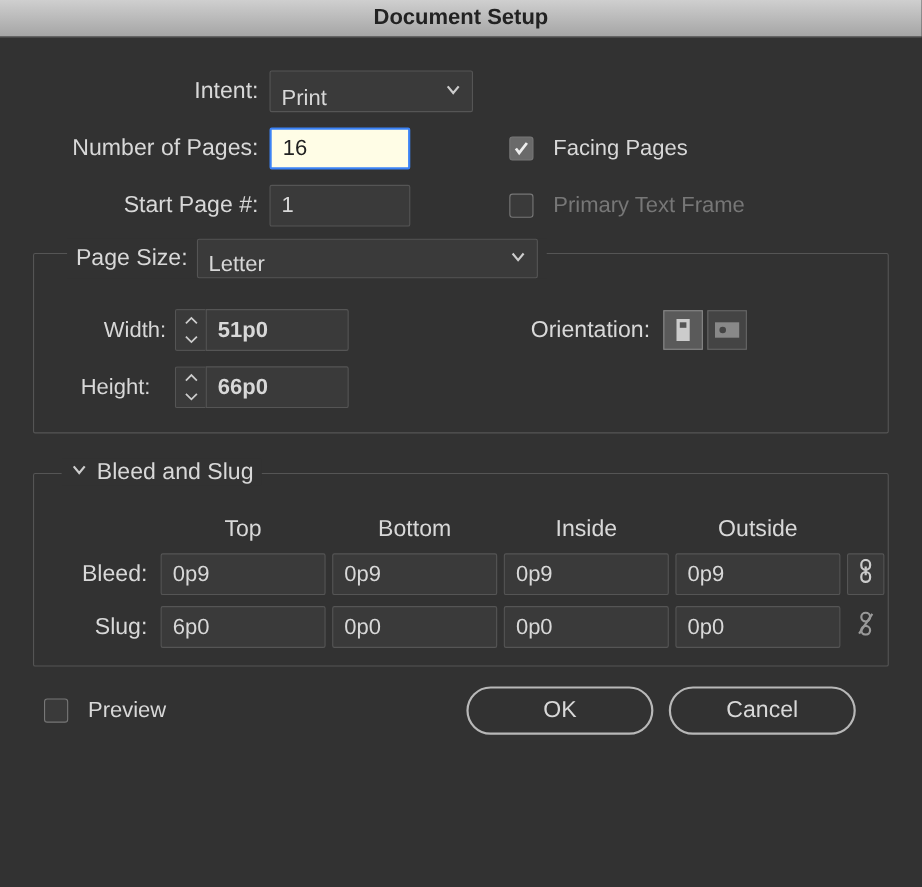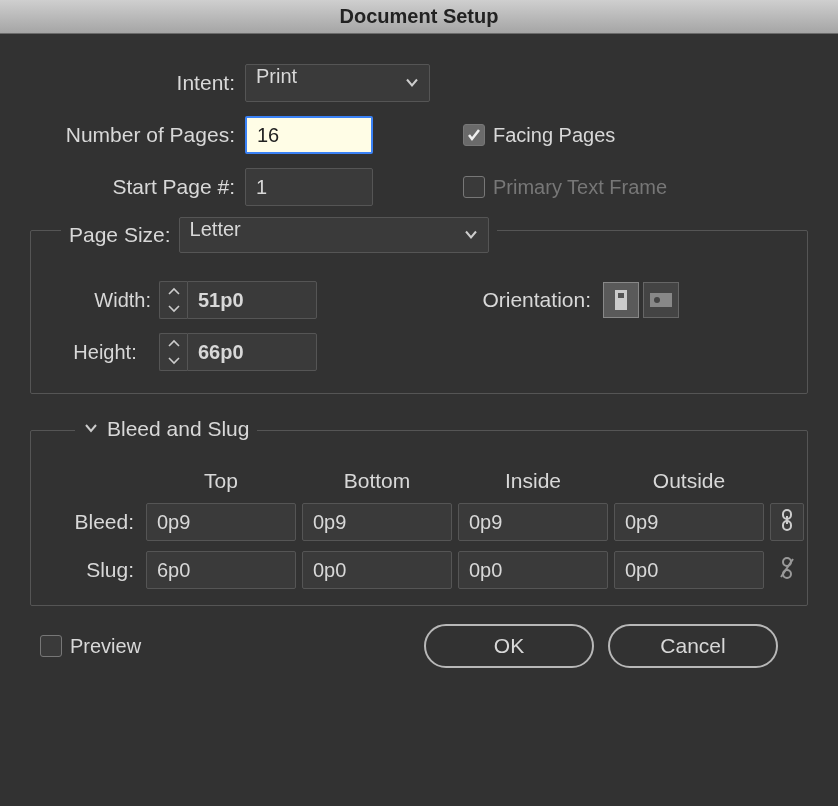--- a/index.html
+++ b/index.html
@@ -40,21 +40,21 @@
   }
   .select {
     height: 38px;
     background: #3a3a3a;
     border: 1px solid #555;
     color: #d8d8d8;
     font-size: 20px;
     padding: 0 30px 0 10px;
     position: relative;
     display: flex;
-    align-items: flex-start;
+    align-items: flex-end;
     border-radius: 2px;
   }
   .select .chev {
     position: absolute;
     right: 10px;
     top: 50%;
     transform: translateY(-50%);
   }
   .input {
     height: 38px;
@@ -68,21 +68,21 @@
     align-items: center;
   }
   .input.focused {
     background: #fffde6;
     color: #222;
     border: 2px solid #3b82f6;
   }
   .checkbox-wrap {
     display: flex;
     align-items: center;
-    gap: 8px;
+    gap: 18px;
   }
   .checkbox {
     width: 22px;
     height: 22px;
     border: 1px solid #777;
     border-radius: 3px;
     background: #3a3a3a;
     display: flex;
     align-items: center;
     justify-content: center;
@@ -318,21 +318,21 @@
             </div>
         </div>
         <div class="input" style="width:130px">
             <span>66p0</span>
           </div>
       </div>
     </div>
   </div>
 
   <div class="fieldset" style="margin-top:36px;padding:24px 14px 14px 14px">
-    <div class="fieldset-label" style="left:44px">
+    <div class="fieldset-label" style="left:25px">
       <span>
         <svg width="16" height="16" viewBox="0 0 16 16">
             <path d="M3 5l5 6 5-6" fill="none" stroke="#ccc" stroke-width="2"></path>
           </svg>
       </span>
       <span>Bleed and Slug</span>
     </div>
 
     <div style="height:14px"></div>
 

